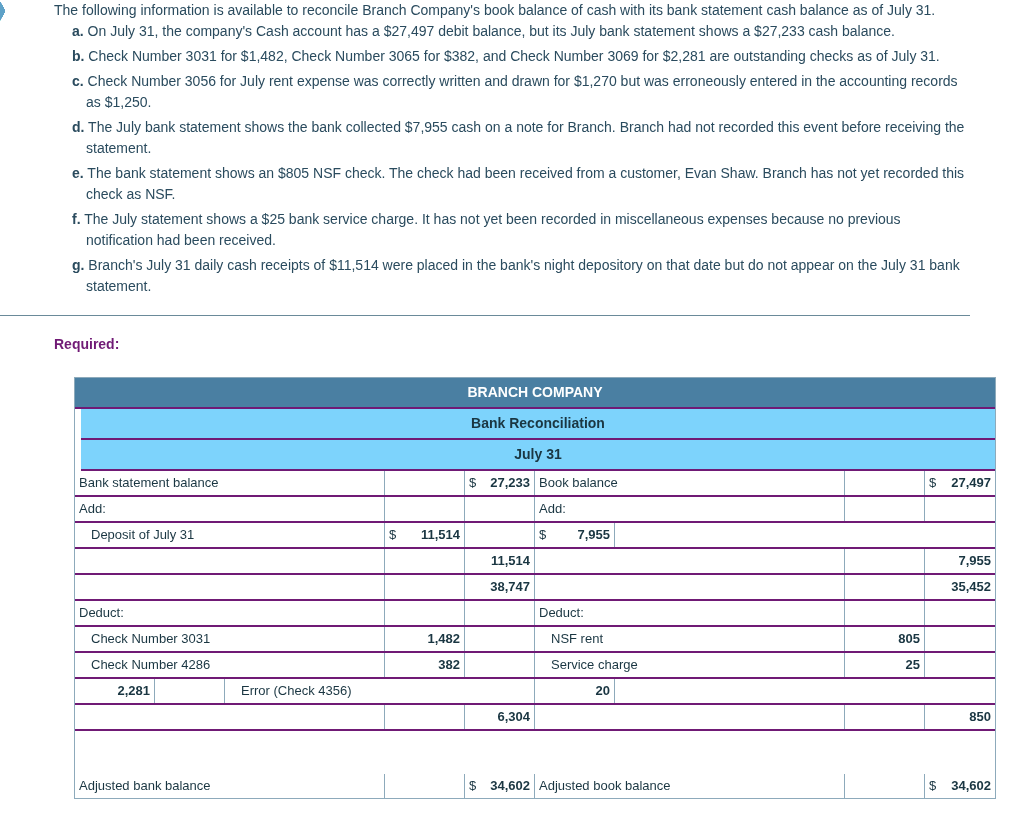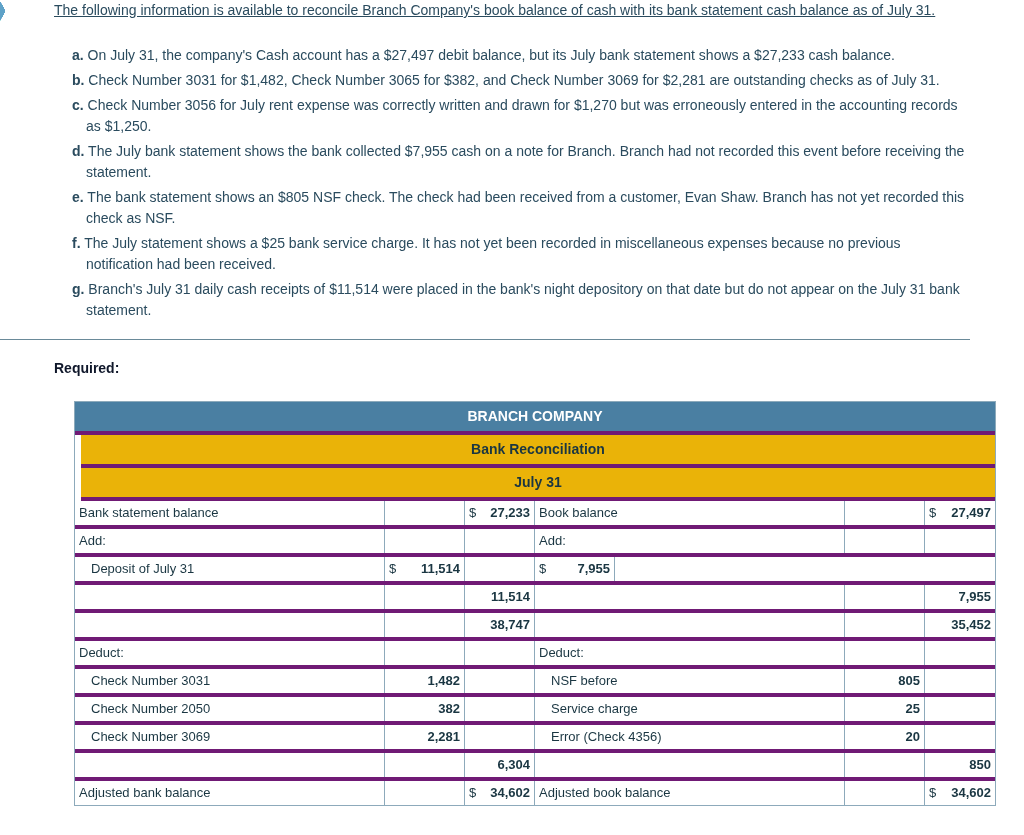--- a/index.html
+++ b/index.html
@@ -8,22 +8,21 @@
   color: #2a4b5e;
   margin: 0;
   padding: 0;
   width: 1024px;
 }
 .problem {
   padding: 0 54px 0 54px;
   line-height: 1.5;
 }
 .intro {
-  margin-bottom: 24px;
-  text-decoration: underline;
+  margin-bottom: 0;
 }
 ol.items {
   list-style: none;
   padding-left: 18px;
   margin: 0 0 18px 0;
 }
 ol.items li {
   margin-bottom: 4px;
   padding-left: 14px;
   text-indent: -14px;
@@ -32,44 +31,44 @@
   font-weight: 700;
 }
 .hr {
   border-top: 1px solid #6a8a99;
   margin: 0 0 18px 0;
   width: 1024px;
   margin-left: -54px;
 }
 .required-hdr {
   font-weight: 700;
-  color: #0f172a;
+  color: #701a75;
 }
 .table-wrap {
   margin: 22px 0 0 20px;
   width: 920px;
   border: 1px solid #8daabb;
   background: #fff;
 }
 .row {
   display: flex;
   align-items: stretch;
-  border-bottom: 4px solid #701a75;
-}
-.row:last-child { border-bottom: none; }
+  border-bottom: 2px solid #701a75;
+}
+.row:last-child { border-bottom: none; margin-top: 43px; }
 .hdr-row { background: #4a7fa2; }
 .hdr-inner {
   width: 100%;
   text-align: center;
   color: #fff;
   font-weight: 700;
   padding: 4px 0;
   font-size: 14px;
 }
-.sub-hdr { background: #eab308; margin-left: 6px; }
+.sub-hdr { background: #7dd3fc; margin-left: 6px; }
 .sub-hdr .hdr-inner { color: #1a3642; font-weight: 700; }
 .cell {
   border-right: 1px solid #8daabb;
   padding: 2px 4px;
   box-sizing: border-box;
   min-height: 24px;
   background: #fff;
   color: #1a3642;
   font-size: 13px;
   display: flex;
@@ -265,41 +264,41 @@
           </span>
         <span class="amt">1,482</span>
       </div>
       <div class="cell mid-col"></div>
       <div class="cell label-col indent">
         <span class="notch">
             <svg width="6" height="22">
               <polygon points="0,0 6,11 0,22" fill="#5fa2c8"></polygon>
             </svg>
           </span>
-        <span>NSF before</span>
+        <span>NSF rent</span>
       </div>
       <div class="cell detail-col">
         <span class="notch">
             <svg width="6" height="22">
               <polygon points="0,0 6,11 0,22" fill="#5fa2c8"></polygon>
             </svg>
           </span>
         <span class="amt">805</span>
       </div>
       <div class="cell mid-col"></div>
     </div>
 
     <div class="row">
       <div class="cell label-col indent">
         <span class="notch">
             <svg width="6" height="22">
               <polygon points="0,0 6,11 0,22" fill="#5fa2c8"></polygon>
             </svg>
           </span>
-        <span>Check Number 2050</span>
+        <span>Check Number 4286</span>
       </div>
       <div class="cell detail-col">
         <span class="notch">
             <svg width="6" height="22">
               <polygon points="0,0 6,11 0,22" fill="#5fa2c8"></polygon>
             </svg>
           </span>
         <span class="amt">382</span>
       </div>
       <div class="cell mid-col"></div>
@@ -316,28 +315,20 @@
             <svg width="6" height="22">
               <polygon points="0,0 6,11 0,22" fill="#5fa2c8"></polygon>
             </svg>
           </span>
         <span class="amt">25</span>
       </div>
       <div class="cell mid-col"></div>
     </div>
 
     <div class="row">
-      <div class="cell label-col indent">
-        <span class="notch">
-            <svg width="6" height="22">
-              <polygon points="0,0 6,11 0,22" fill="#5fa2c8"></polygon>
-            </svg>
-          </span>
-        <span>Check Number 3069</span>
-      </div>
       <div class="cell detail-col">
         <span class="notch">
             <svg width="6" height="22">
               <polygon points="0,0 6,11 0,22" fill="#5fa2c8"></polygon>
             </svg>
           </span>
         <span class="amt">2,281</span>
       </div>
       <div class="cell mid-col"></div>
       <div class="cell label-col indent">

